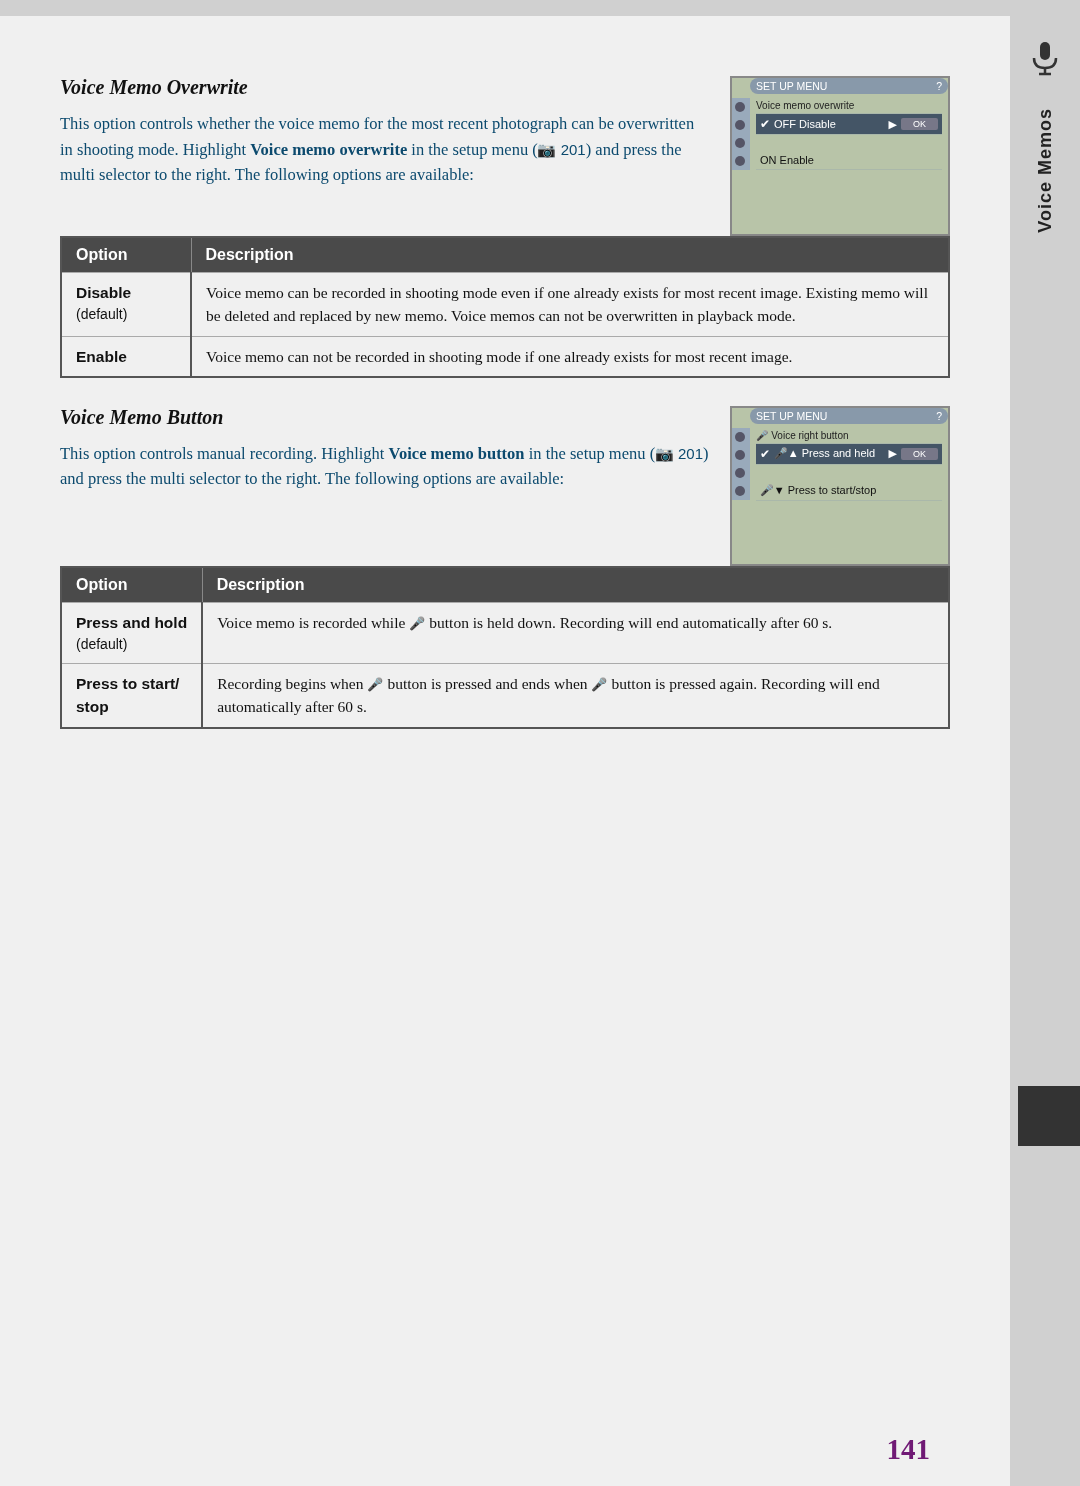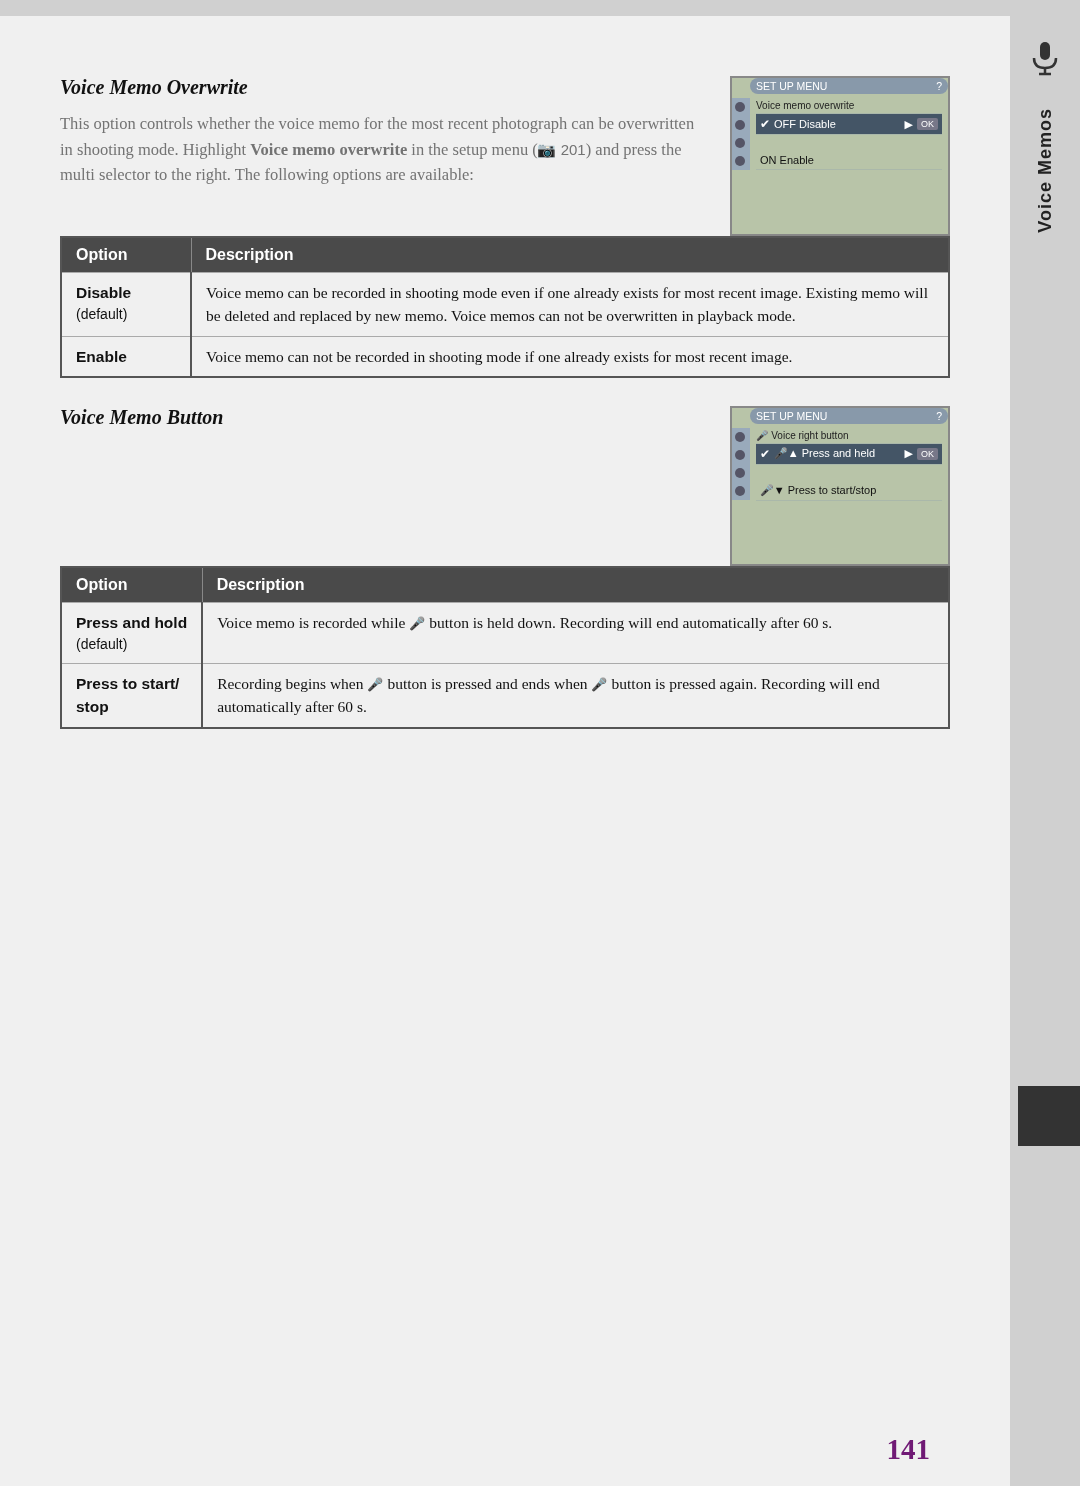--- a/index.html
+++ b/index.html
@@ -69,21 +69,21 @@
       font-style: italic;
       font-weight: bold;
       font-size: 20px;
       color: #111;
       margin-bottom: 12px;
     }
 
     .body-text {
       font-size: 16.5px;
       line-height: 1.55;
-      color: #737373;
+      color: #0c4a6e;
       margin-bottom: 14px;
     }
 
     .body-text b {
       font-weight: bold;
     }
 
     
     .option-table {
       width: 100%;
@@ -187,21 +187,21 @@
 
     .lcd-row .arrow {
       margin-left: auto;
       font-size: 11px;
     }
 
     .lcd-row .ok-btn {
       background: #778;
       color: #fff;
       font-size: 9px;
-      padding: 1px 4px;
+      padding: 1px 12px;
       margin-left: 4px;
       border-radius: 2px;
     }
 
     .lcd-icons-left {
       position: absolute;
       left: 0;
       top: 20px;
       display: flex;
       flex-direction: column;
@@ -316,20 +316,23 @@
           <td>Voice memo can not be recorded in shooting mode if one already exists for most recent image.</td>
         </tr>
       </tbody>
     </table>
   </div>
 
   <div class="section-block">
     <div class="flex-row">
       <div class="text-block">
         <div class="section-title">Voice Memo Button</div>
+        <div class="body-text">
+          <span>This option controls manual recording.  Highlight </span><b>Voice memo button</b><span> in the setup menu (</span><span style="font-family:Arial;font-size:15px;">📷 201</span><span>) and press the multi selector to the right.  The following options are available:</span>
+        </div>
       </div>
       <div class="screen-block">
         <div class="lcd-screen">
           <div class="lcd-icons-left">
             <div class="lcd-icon-dot"></div>
             <div class="lcd-icon-dot"></div>
             <div class="lcd-icon-dot"></div>
             <div class="lcd-icon-dot"></div>
           </div>
           <div style="margin-left:18px;">

